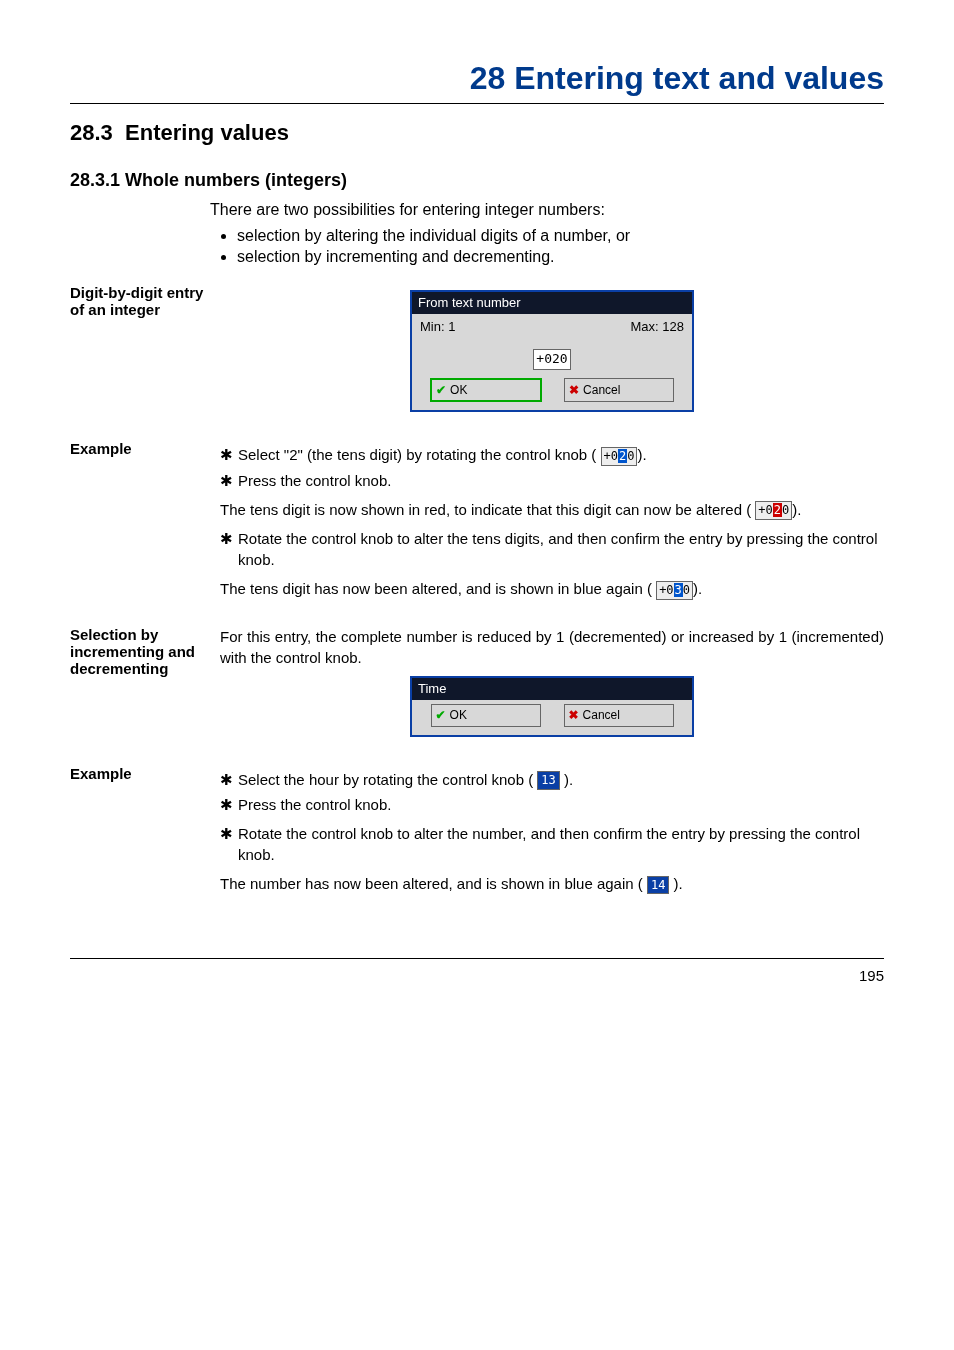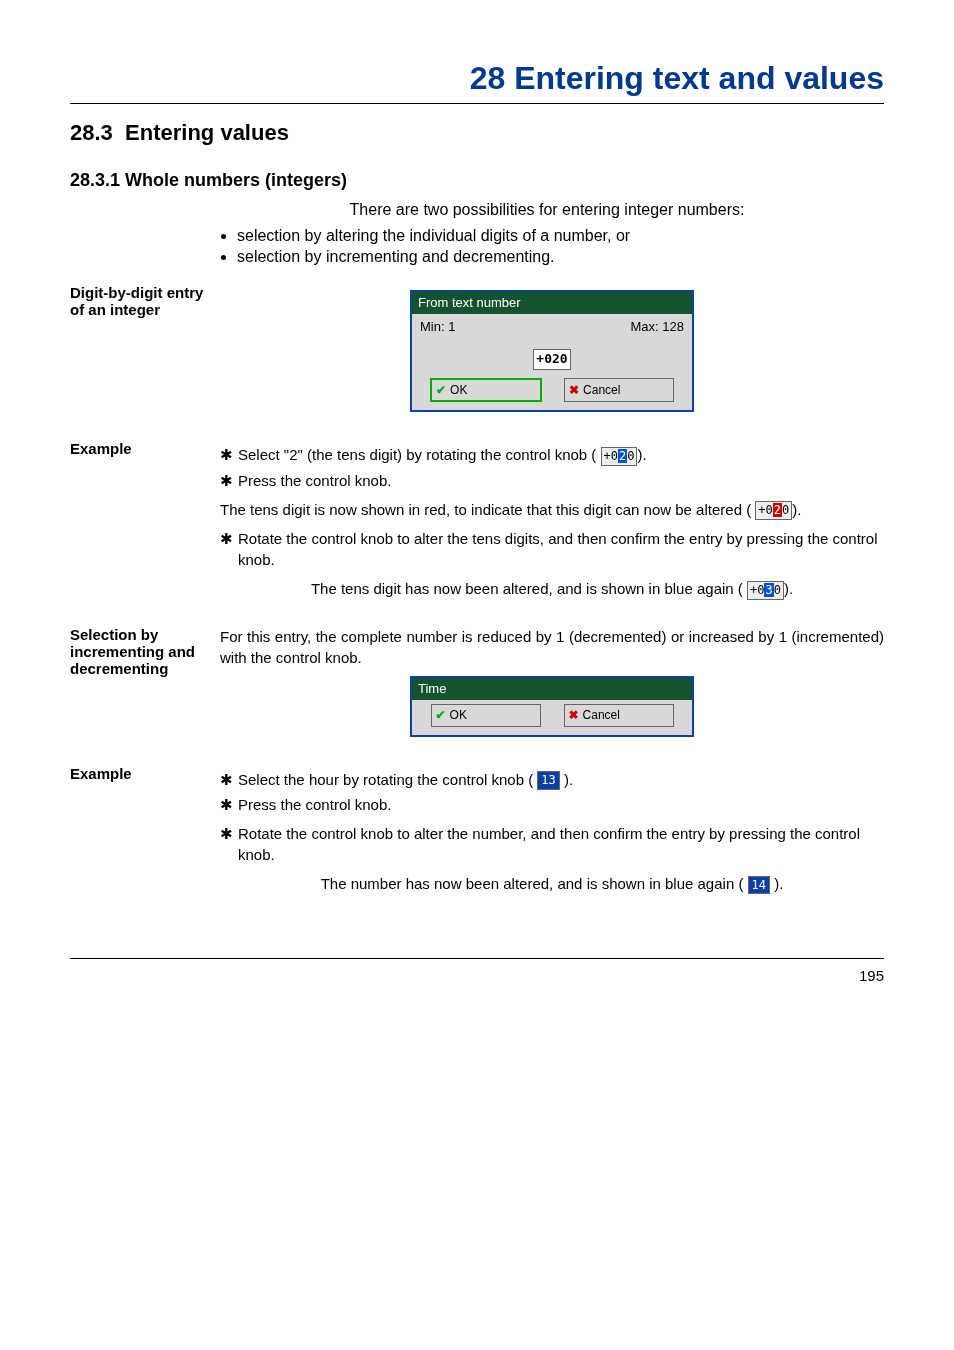--- a/index.html
+++ b/index.html
@@ -11,40 +11,40 @@
 }
 .page { padding: 60px 70px 40px 70px; box-sizing: border-box; min-height: 1350px; position: relative;}
 .hdr-title { text-align: right; font-size: 32px; font-weight: bold; color: #003a8c; margin-bottom: 6px;}
 .hdr-rule { border: 0; border-top: 1.5px solid #000; margin: 0 0 16px 0;}
 .sec-title { font-size: 22px; font-weight: bold; margin-bottom: 24px;}
 .sub-title { font-size: 18px; font-weight: bold; margin-bottom: 10px;}
 .content-col { margin-left: 140px; }
 .row { display: flex; margin-top: 18px; }
 .side { width: 140px; flex-shrink: 0; font-weight: bold; font-size: 15px; padding-right: 10px; }
 .main { flex: 1; font-size: 15px; line-height: 1.4; }
-.p { margin: 0 0 8px 0; text-align: center; }
+.p { margin: 0 0 8px 0; }
 .just { text-align: justify; }
 ul { margin: 4px 0 10px 0; padding-left: 22px;}
 li { margin: 3px 5px; }
 .star-list { list-style: none; padding-left: 0; margin: 0 0 8px 0;}
 .star-list li { display: flex; margin: 4px 0; }
 .star { width: 18px; flex-shrink:0; }
 .star-body { flex: 1; }
 .digitbox { display:inline-block; border:1px solid #666; background:#eee;
   font-family: monospace; font-size: 12px; padding: 0 2px; vertical-align: middle;}
 .digitbox .hl-blue { background:#0055cc; color:#fff; padding:0 1px;}
 .digitbox .hl-red  { background:#cc0000; color:#fff; padding:0 1px;}
 .chip { display:inline-block; border:1px solid #666; background:#0a3fa5; color:#fff;
   font-family: monospace; font-size:12px; padding: 0 3px; vertical-align:middle;}
 .chip.red { background:#cc0000;}
 .dialog { margin: 6px auto 10px auto; width: 280px; border: 2px solid #0a3fa5; background:#d8d8d8;}
-.dialog-title { background:#14532d; color:#fff; font-size:13px; padding: 2px 6px;}
+.dialog-title { background:#0f172a; color:#fff; font-size:13px; padding: 2px 6px;}
 .dialog-body { padding: 4px 8px 8px 8px; font-size: 13px; }
 .dialog-minmax { display:flex; justify-content: space-between; margin-bottom: 15px;}
-.dialog-num { text-align:center; margin: -2px 0 8px 0; font-weight: bold;}
+.dialog-num { text-align:center; margin: -2px 0 8px 0;}
 .dialog-num-inner { border:1px solid #666; background:#fff; display:inline-block; padding: 0 2px; font-family: monospace; font-size: 13px;}
 .dialog-btns { display:flex; justify-content: space-around; gap: 18px; padding: 0 8px;}
 .btn { border:1px solid #666; background:#d8d8d8; font-size:12px; padding: 2px 4px; width:100px; display:flex; align-items:center; gap:4px;}
 .btn.ok { border:2px solid #0a0;}
 .tick { color:#0a0; font-weight:bold;}
 .cross { color:#c00; font-weight:bold;}
 .time-row { text-align:center; margin: 6px 0 8px 0;}
 .tbox { display:inline-block; border:1px solid #666; background:#fff; font-family:monospace;
   font-size:13px; padding:0 3px;}
 .tbox.sel { background:#0a3fa5; color:#fff;}

